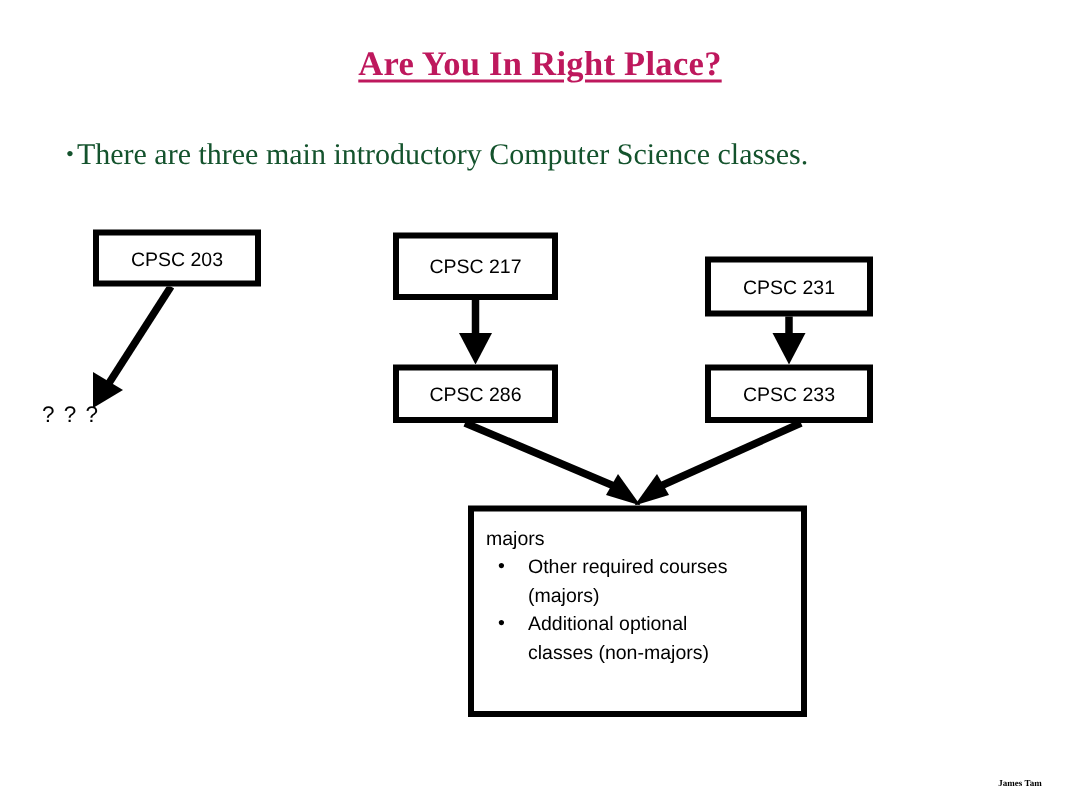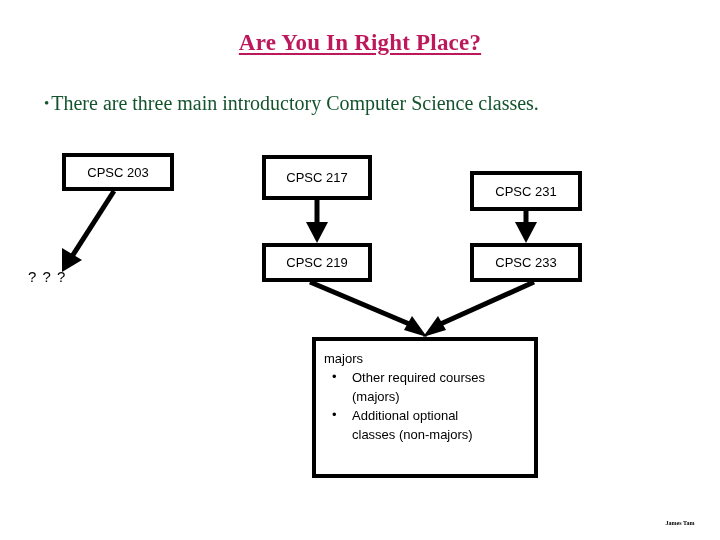--- a/index.html
+++ b/index.html
@@ -185,21 +185,21 @@
 
   <div class="node course" id="node-217">
     <span>CPSC 217</span>
   </div>
 
   <div class="node course" id="node-231">
     <span>CPSC 231</span>
   </div>
 
   <div class="node course" id="node-219">
-    <span>CPSC 219</span>
+    <span>CPSC 286</span>
   </div>
 
   <div class="node course" id="node-233">
     <span>CPSC 233</span>
   </div>
 
   <div id="qmarks">? ? ?</div>
 
   <div class="node" id="node-other">
     <span class="ln">majors</span>

